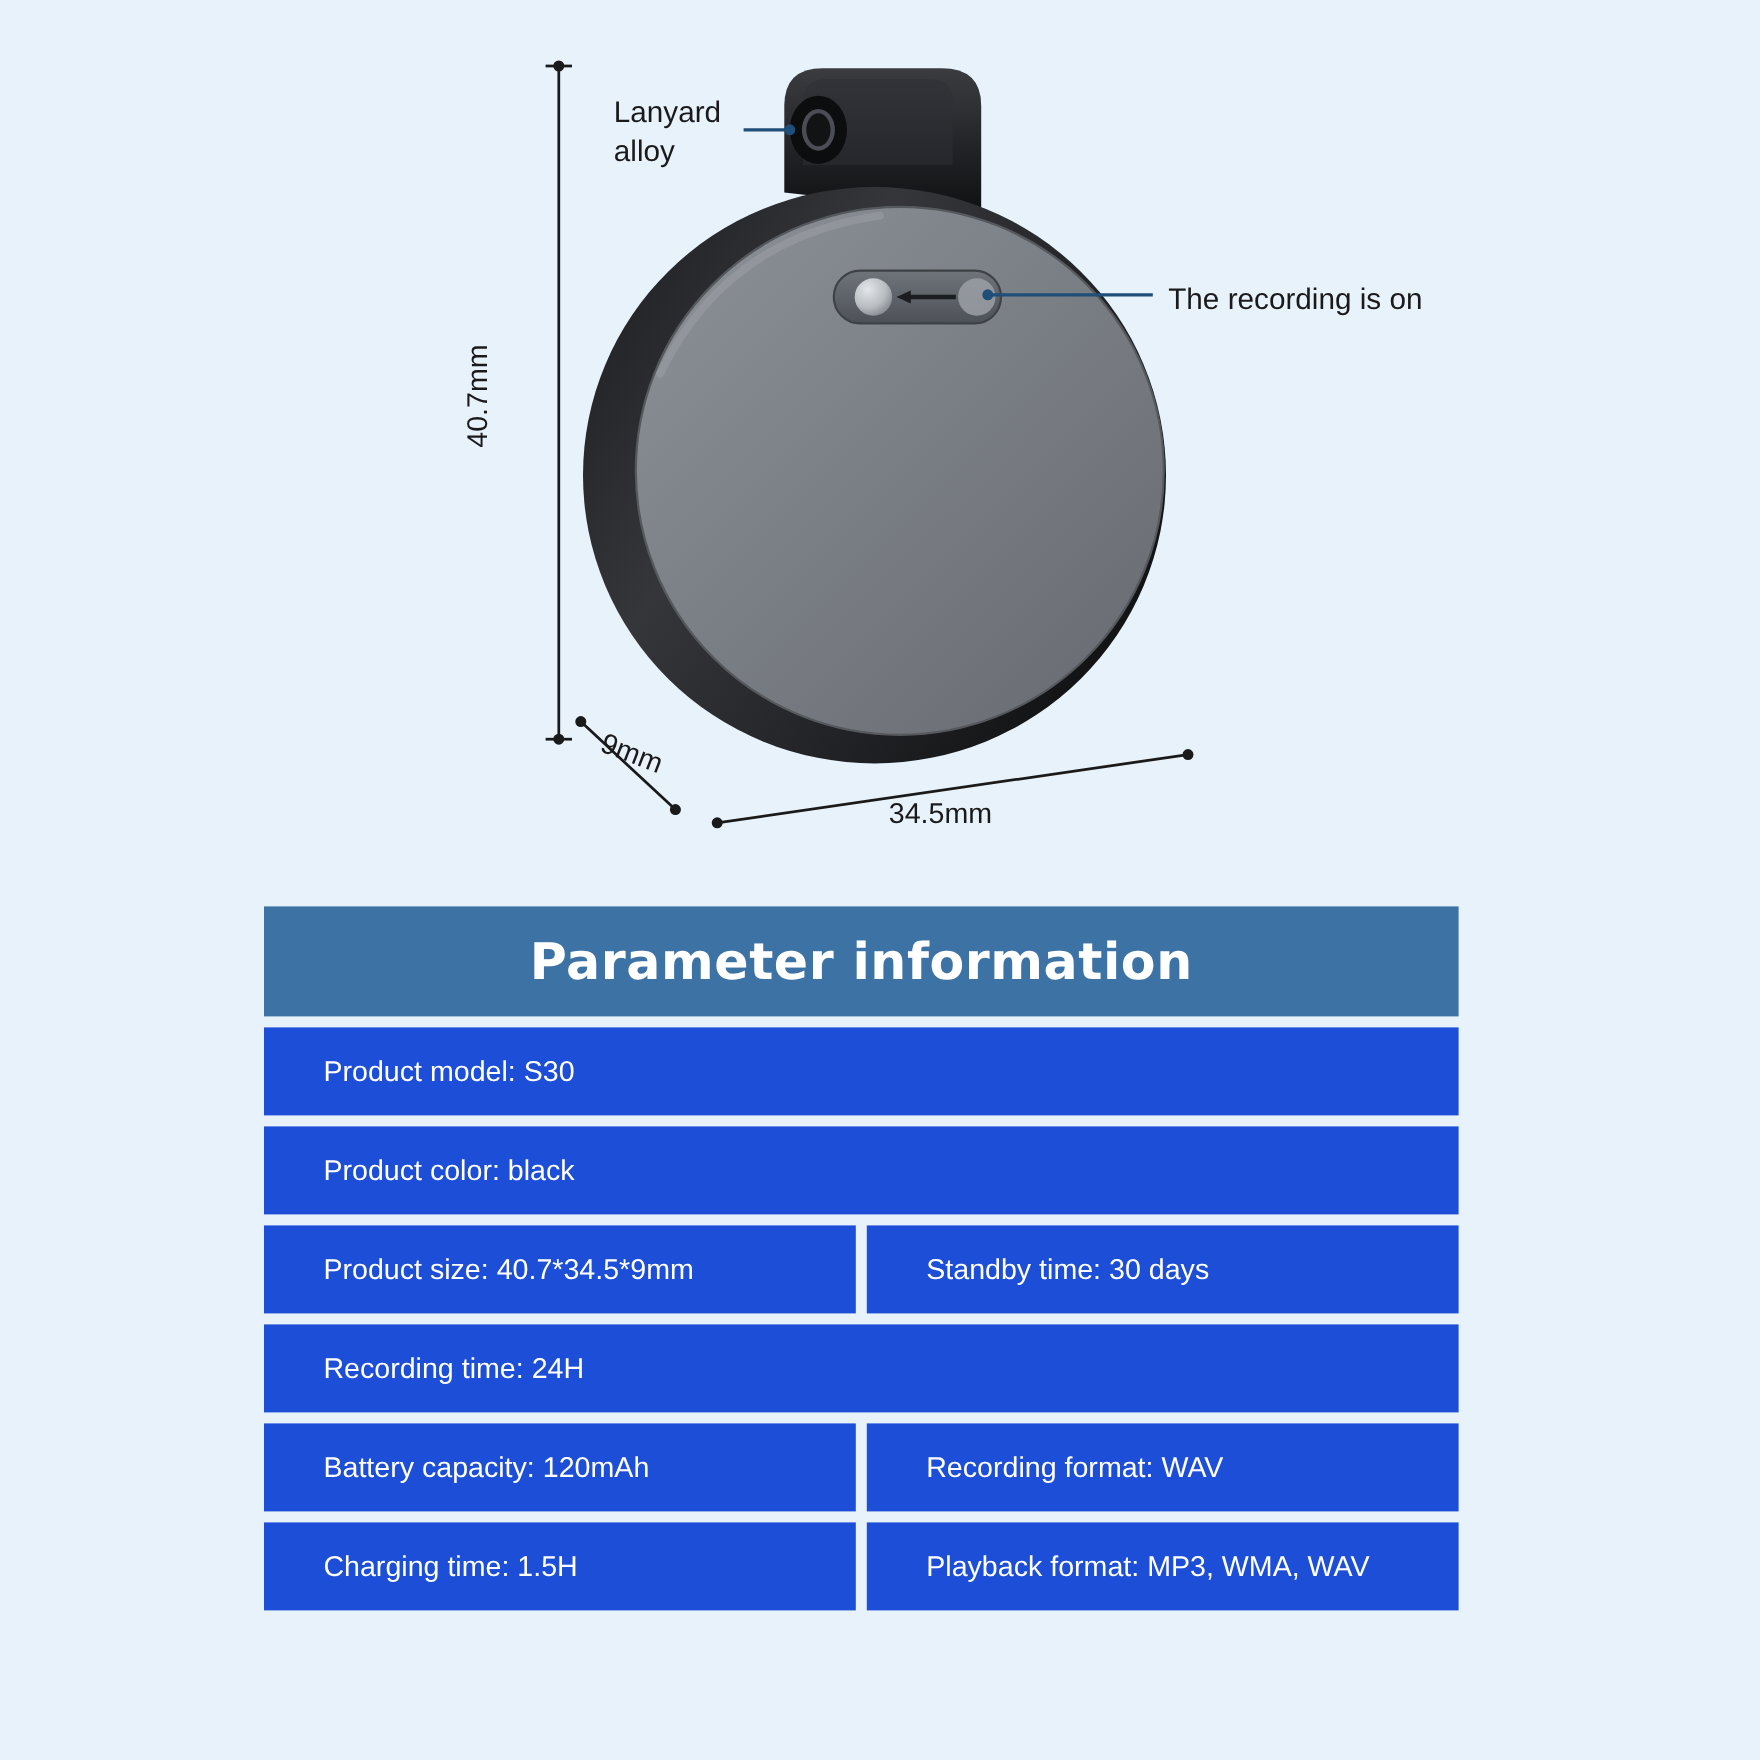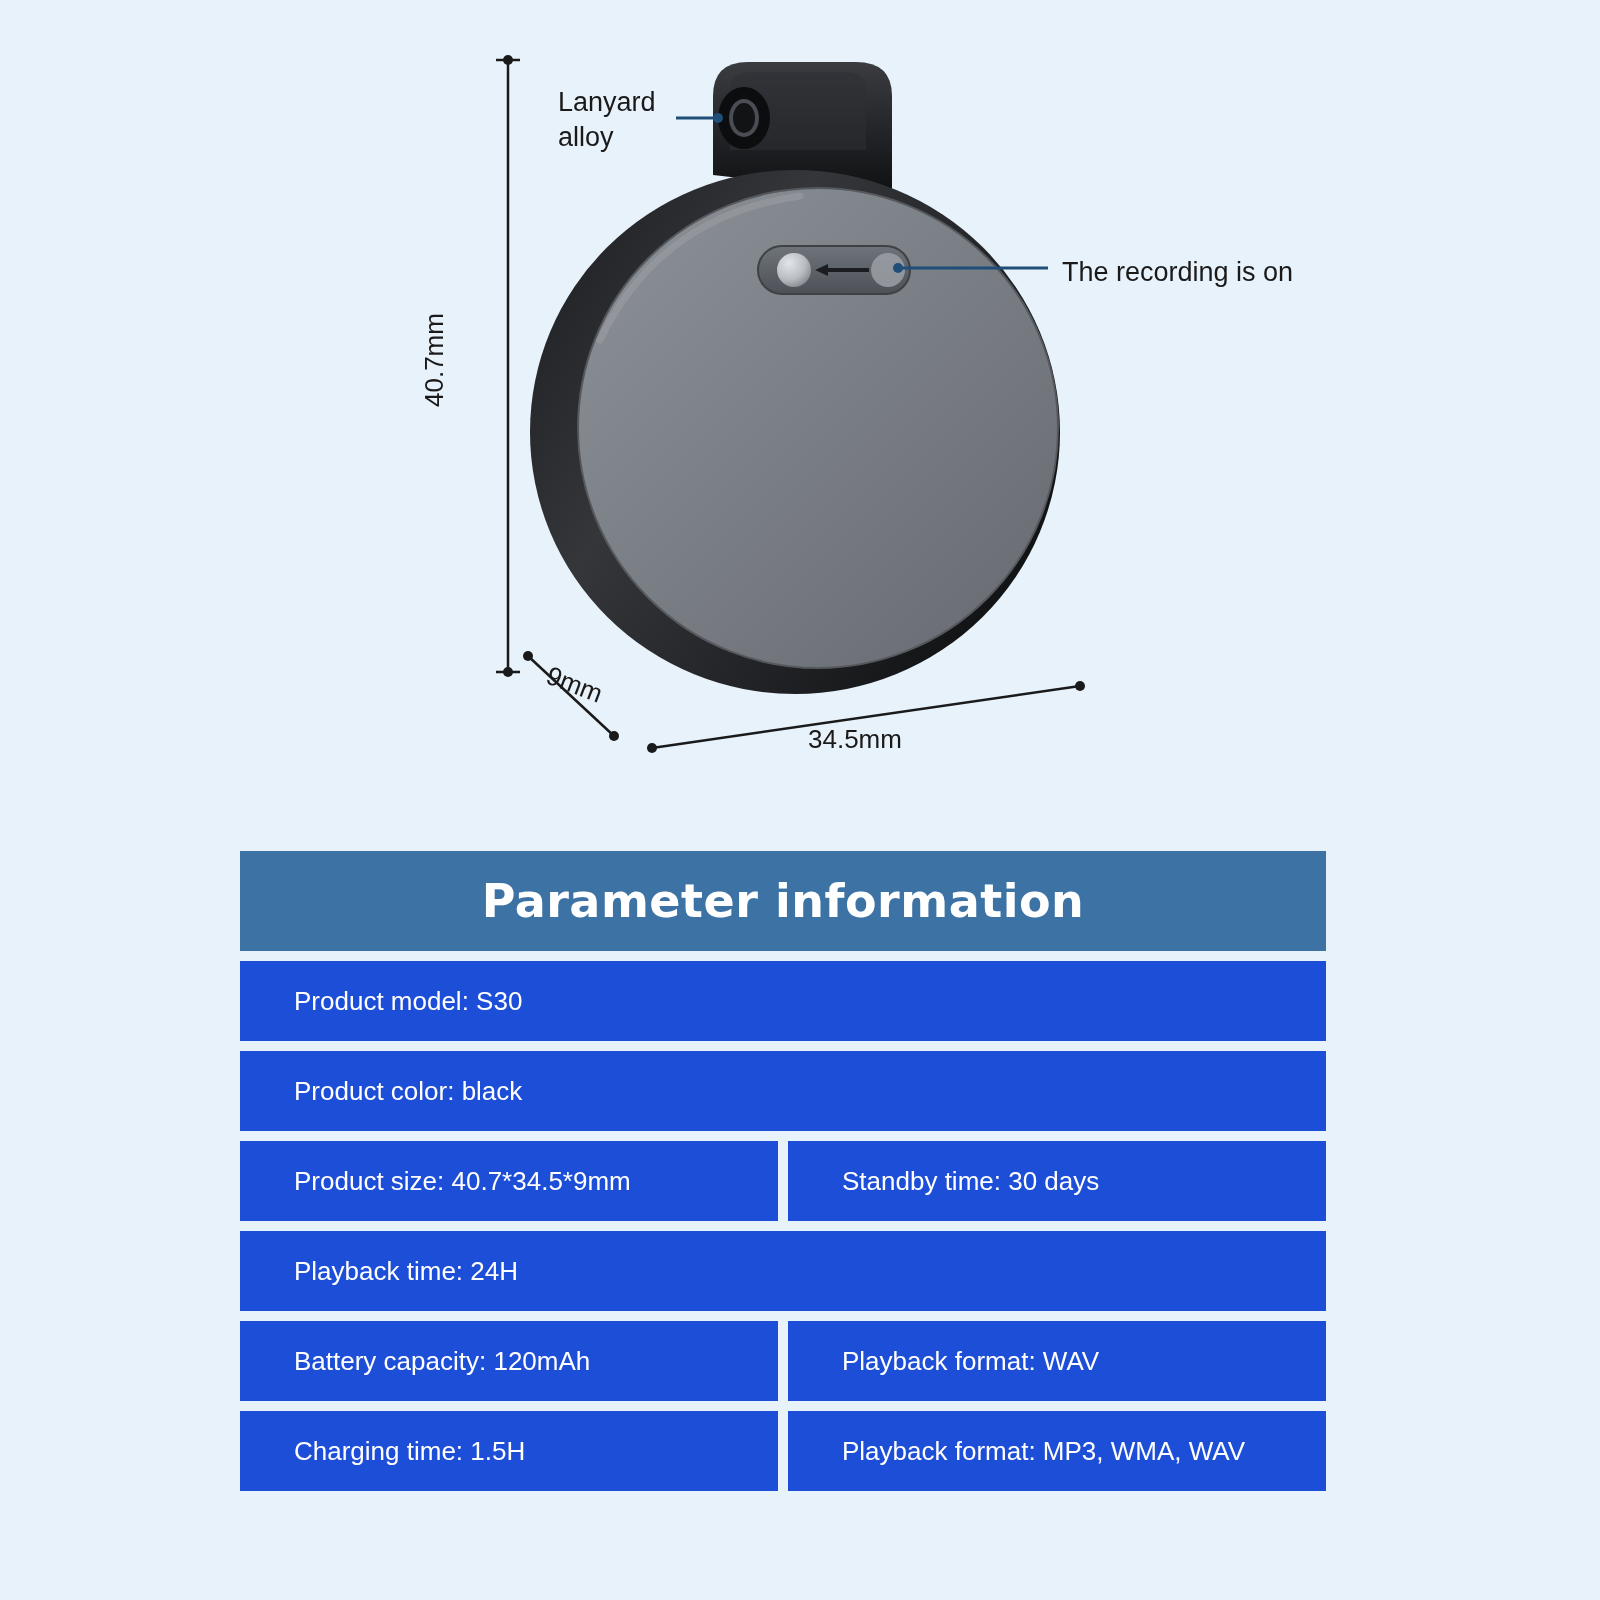--- a/index.html
+++ b/index.html
@@ -78,21 +78,21 @@
   #dim-width {
     left: 808px;
     top: 724px;
     white-space: nowrap;
   }
 
   
   #param-table {
     position: absolute;
     left: 240px;
-    top: 851px;
+    top: 824px;
     width: 1086px;
     border-radius: 28px;
   }
 
   #param-header {
     background: #3c72a4;
     height: 100px;
     display: flex;
     align-items: center;
     justify-content: center;
@@ -241,26 +241,26 @@
   <div class="param-row">
     <div class="param-cell">Product color: black</div>
   </div>
 
   <div class="param-row">
     <div class="param-cell">Product size: 40.7*34.5*9mm</div>
     <div class="param-cell">Standby time: 30 days</div>
   </div>
 
   <div class="param-row">
-    <div class="param-cell">Playback time: 24H</div>
+    <div class="param-cell">Recording time: 24H</div>
   </div>
 
   <div class="param-row">
     <div class="param-cell">Battery capacity: 120mAh</div>
-    <div class="param-cell">Playback format: WAV</div>
+    <div class="param-cell">Recording format: WAV</div>
   </div>
 
   <div class="param-row">
     <div class="param-cell">Charging time: 1.5H</div>
     <div class="param-cell">Playback format: MP3, WMA, WAV</div>
   </div>
 
 </div>
 
 </body></html>

